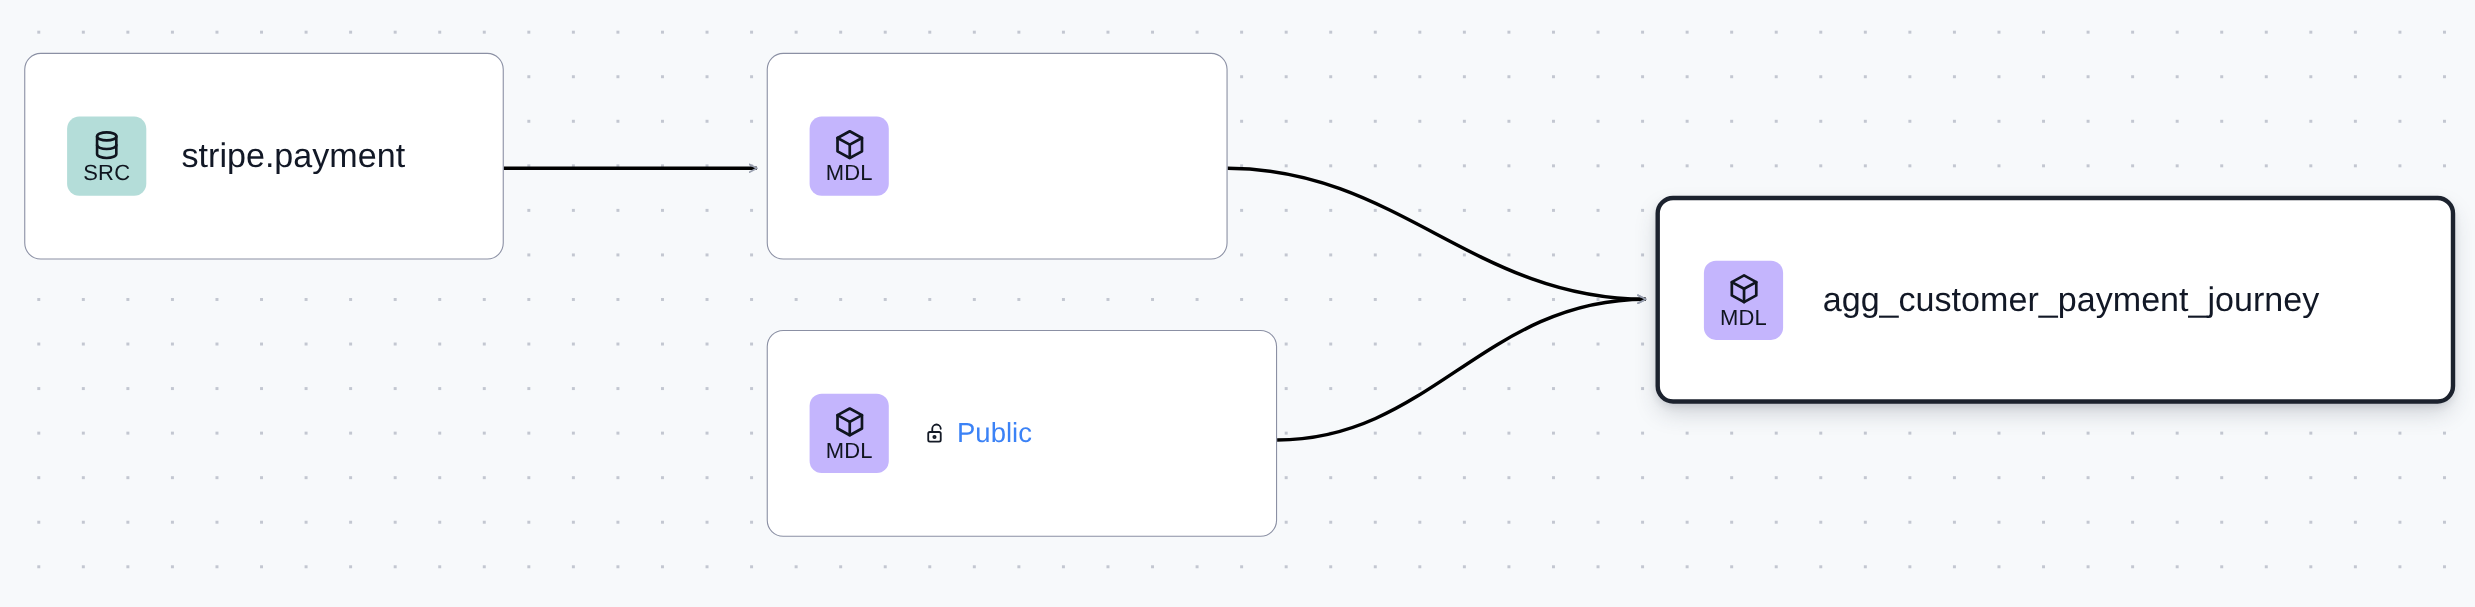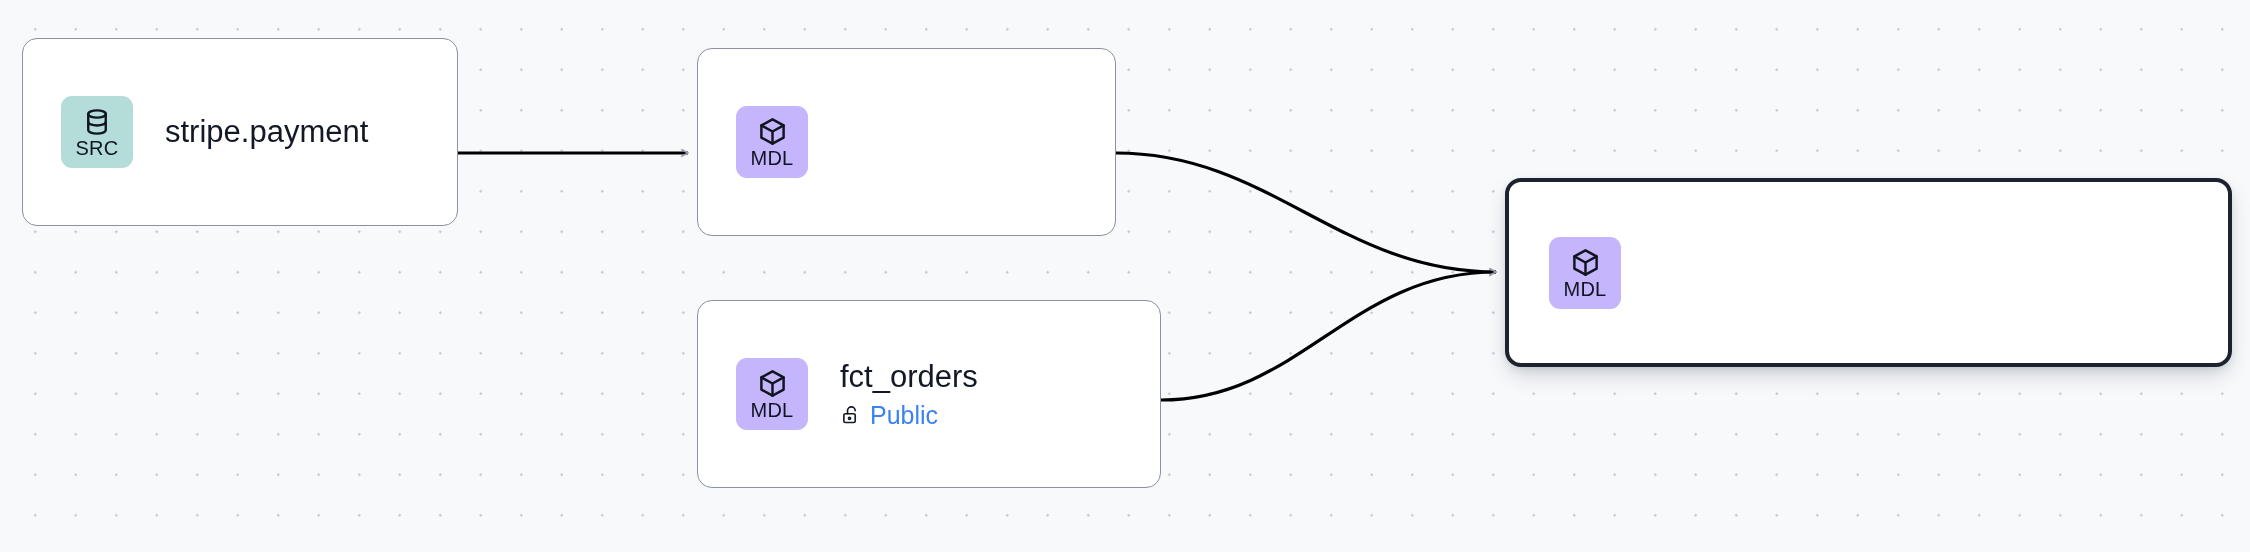--- a/index.html
+++ b/index.html
@@ -103,21 +103,21 @@
     gap: 8px;
     font-family: "Liberation Sans", sans-serif;
     font-size: 25px;
     line-height: 30px;
     color: #3b82f6;
     white-space: nowrap;
   }
   .node-sub svg { display: block; flex: 0 0 auto; }
 
   
-  #node-stripe-payment { left: 22px;   top: 38px;  width: 436px; height: 188px; }
+  #node-stripe-payment { left: 22px;   top: 48px;  width: 436px; height: 188px; }
   #node-stg-payments   { left: 697px;  top: 48px;  width: 419px; height: 188px; }
   #node-fct-orders     { left: 697px;  top: 300px; width: 464px; height: 188px; }
   #node-agg-journey    { left: 1505px; top: 178px; width: 727px; height: 189px; }
 
   #node-agg-journey { padding-left: 40px; }
   #node-agg-journey .node-body { margin-left: 36px; }
 </style>
 </head>
 <body>
 
@@ -171,21 +171,20 @@
       <span>
         <svg width="31" height="31" viewBox="0 0 24 24" fill="none" stroke="#10151f" stroke-width="1.9" stroke-linecap="round" stroke-linejoin="round">
           <path d="M12 2.6 L20.6 7.3 L20.6 16.7 L12 21.4 L3.4 16.7 L3.4 7.3 Z"></path>
           <path d="M3.4 7.3 L12 12.0 L20.6 7.3"></path>
           <path d="M12 12.0 L12 21.4"></path>
         </svg>
       </span>
       <span class="badge-label">MDL</span>
     </div>
     <div class="node-body">
-      <div class="node-title">fct_orders</div>
       <div class="node-sub">
         <span>
           <svg width="22" height="22" viewBox="0 0 24 24" fill="none" stroke="#141a26" stroke-width="1.8" stroke-linecap="round" stroke-linejoin="round">
             <rect x="4.2" y="10.6" width="12.4" height="9.6" rx="1.6"></rect>
             <path d="M8.2 10.6 V7.4 a4.2 4.2 0 0 1 8.4 0"></path>
             <circle cx="10.4" cy="15.6" r="1.15"></circle>
           </svg>
         </span>
         <span>Public</span>
       </div>
@@ -196,15 +195,18 @@
     <div class="badge mdl">
       <span>
         <svg width="31" height="31" viewBox="0 0 24 24" fill="none" stroke="#10151f" stroke-width="1.9" stroke-linecap="round" stroke-linejoin="round">
           <path d="M12 2.6 L20.6 7.3 L20.6 16.7 L12 21.4 L3.4 16.7 L3.4 7.3 Z"></path>
           <path d="M3.4 7.3 L12 12.0 L20.6 7.3"></path>
           <path d="M12 12.0 L12 21.4"></path>
         </svg>
       </span>
       <span class="badge-label">MDL</span>
     </div>
+    <div class="node-body">
+      <div class="node-title">agg_customer_payment_journey</div>
+    </div>
   </div>
 
 </div>
 
 </body></html>

